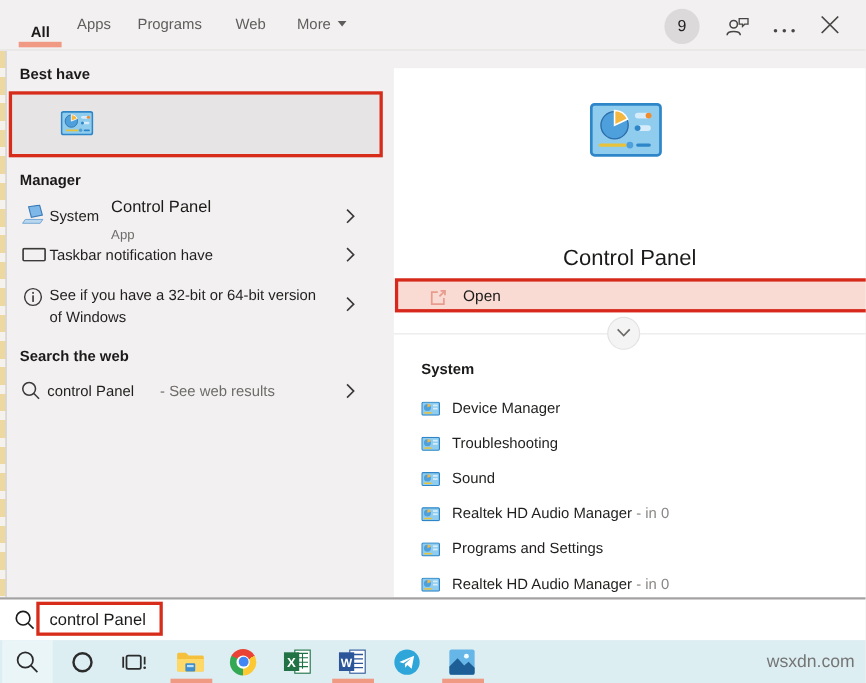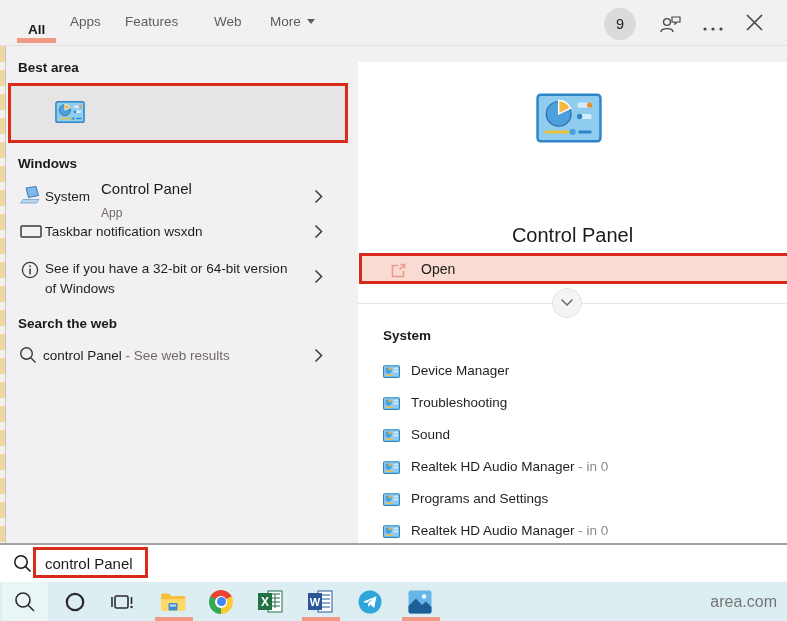--- a/index.html
+++ b/index.html
@@ -29,21 +29,21 @@
     border-right:1px solid #c9c7c5; }
 
   
   .left-header { position:absolute; font-size:13.5px; font-weight:bold; color:#1b1a19; }
   .bestmatch-card { left:8px; top:83px; width:340px; height:60px; background:#e6e4e5; border:3px solid #d82c1b; cursor:pointer; }
   .bm-title { position:absolute; left:90px; top:94px; font-size:15px; color:#1b1a19; }
   .bm-sub { position:absolute; left:90px; top:120px; font-size:12px; color:#6e6b68; }
   .settings-row { position:absolute; left:0; width:348px; cursor:pointer; }
   .row-label { position:absolute; left:45px; font-size:13.5px; color:#201f1e; }
   .chevron-r { position:absolute; left:314px; }
-  .gray { color:#6e6b68; }
+  .gray { color:#6e6b68;margin-left:20px; }
 
   
   .rightpanel { left:358px; top:62px; width:429px; height:481px; background:#ffffff; }
   .hero-title { position:absolute; left:0; top:162px; width:429px; text-align:center; font-size:20px; color:#1b1a19; }
   .hero-sub { position:absolute; left:0; top:193px; width:429px; text-align:center; font-size:12.5px; color:#6e6b68; }
   .open-row { position:absolute; left:1px; top:191px; width:472px; height:31px; background:#fadbd3; border:3px solid #d6291c; cursor:pointer; }
   .open-label { position:absolute; left:59px; top:5px; font-size:14px; color:#1b1a19; }
   .divider { position:absolute; left:0px; top:241px; width:429px; height:1px; background:#e8e6e6; }
   .chev-circle { position:absolute; left:194px; top:226px; width:30px; height:30px; border-radius:50%; background:#f5f4f5; border:1px solid #e3e1e1; cursor:pointer; text-align:center; }
   .recent-hdr { position:absolute; left:25px; top:266px; font-size:13.5px; font-weight:bold; color:#1b1a19; }
@@ -61,21 +61,21 @@
   .tb-btn { position:absolute; top:0; width:46px; height:39px; display:flex; align-items:center; justify-content:center; cursor:pointer; }
   .tb-underline { position:absolute; top:35px; height:4px; width:38px; background:#f09a84; }
   .watermark { position:absolute; right:10px; top:593px; font-size:16px; color:#757575; z-index:9; }
 </style>
 </head>
 <body>
 
 <div class="abs topbar">
   <span class="tab active" style="left:28px;">All</span>
   <span class="tab" style="left:70px;">Apps</span>
-  <span class="tab" style="left:125px;">Features</span>
+  <span class="tab" style="left:125px;">Programs</span>
   <span class="tab" style="left:214px;">Web</span>
   <span class="tab" style="left:270px;text-align:center;"><span>More</span><span class="caret-down"></span></span>
   <div class="tab-underline"></div>
 
   <div class="badge9">9</div>
 
   <span class="icon-btn" style="left:658px;">
     <svg width="24" height="22" viewBox="0 0 24 22">
       <circle cx="9" cy="9" r="3.4" fill="none" stroke="#484644" stroke-width="1.4"></circle>
       <path d="M3 19 C3 14.5 15 14.5 15 19" fill="none" stroke="#484644" stroke-width="1.4"></path>
@@ -91,57 +91,57 @@
   </span>
   <span class="icon-btn" style="left:744px; top:12px;">
     <svg width="21" height="21" viewBox="0 0 21 21">
       <path d="M3 3 L18 18 M18 3 L3 18" stroke="#484644" stroke-width="1.6"></path>
     </svg>
   </span>
 </div>
 
 <div class="abs leftstrip"></div>
 
-<div class="left-header" style="left:18px; top:60px;">Best area</div>
+<div class="left-header" style="left:18px; top:60px;">Best have</div>
 
 <div class="abs bestmatch-card">
   <svg class="abs" style="left:44px; top:14px;" width="30" height="24" viewBox="0 0 32 24">
     <rect x="1" y="1" width="30" height="22" rx="2" fill="#8fccee" stroke="#2e86c8" stroke-width="1.6"></rect>
     <circle cx="10.5" cy="10" r="6" fill="#4da0dc" stroke="#2e6da8" stroke-width="0.8"></circle>
     <path d="M10.5 10 L10.5 3.6 A6.4 6.4 0 0 1 16.3 7.5 Z" fill="#f4b73f" stroke="#ffffff" stroke-width="0.8"></path>
     <rect x="20" y="5" width="8" height="2.6" rx="1.3" fill="#d6ecfa"></rect>
     <circle cx="27" cy="6.3" r="1.5" fill="#f08c2e"></circle>
     <rect x="20" y="10.5" width="8" height="2.6" rx="1.3" fill="#d6ecfa"></rect>
     <circle cx="21.3" cy="11.8" r="1.5" fill="#2e86c8"></circle>
     <rect x="5" y="18" width="13" height="1.8" rx="0.9" fill="#e8c23a"></rect>
     <circle cx="19.5" cy="18.9" r="1.7" fill="#4da0dc"></circle>
     <rect x="22.5" y="18" width="6" height="1.8" rx="0.9" fill="#2e86c8"></rect>
   </svg>
   <span class="bm-title">Control Panel</span>
   <span class="bm-sub">App</span>
 </div>
 
-<div class="left-header" style="left:18px; top:156px;">Windows</div>
+<div class="left-header" style="left:18px; top:156px;">Manager</div>
 
 <div class="settings-row" style="top:184px; height:30px;">
   <svg class="abs" style="left:20px; top:2px;" width="22" height="19" viewBox="0 0 22 19">
     <path d="M6 2 L16 0.5 L18.5 9.5 L8.5 11.5 Z" fill="#7db8e8" stroke="#3a7ab8" stroke-width="1"></path>
     <path d="M3 13.5 L19 13.5 L16.5 17 L0.5 17 Z" fill="#b9d8f0" stroke="#6aa0cf" stroke-width="0.8"></path>
   </svg>
   <span class="row-label" style="top:5px;">System</span>
   <svg class="chevron-r" style="top:5px;" width="9" height="15" viewBox="0 0 9 15">
     <path d="M1.5 1.5 L7.5 7.5 L1.5 13.5" fill="none" stroke="#3b3a39" stroke-width="1.5"></path>
   </svg>
 </div>
 
 <div class="settings-row" style="top:219px; height:30px;">
   <svg class="abs" style="left:20px; top:6px;" width="22" height="13" viewBox="0 0 22 13">
     <rect x="1" y="1" width="20" height="11" rx="1" fill="none" stroke="#3b3a39" stroke-width="1.5"></rect>
   </svg>
-  <span class="row-label" style="top:5px;">Taskbar notification wsxdn</span>
+  <span class="row-label" style="top:5px;">Taskbar notification have</span>
   <svg class="chevron-r" style="top:5px;" width="9" height="15" viewBox="0 0 9 15">
     <path d="M1.5 1.5 L7.5 7.5 L1.5 13.5" fill="none" stroke="#3b3a39" stroke-width="1.5"></path>
   </svg>
 </div>
 
 <div class="settings-row" style="top:256px; height:46px;">
   <svg class="abs" style="left:21px; top:5px;" width="18" height="18" viewBox="0 0 18 18">
     <circle cx="9" cy="9" r="7.6" fill="none" stroke="#3b3a39" stroke-width="1.3"></circle>
     <rect x="8.3" y="7.5" width="1.5" height="6" fill="#3b3a39"></rect>
     <rect x="8.3" y="4.4" width="1.5" height="1.7" fill="#3b3a39"></rect>
@@ -339,13 +339,13 @@
       <rect x="0.5" y="0.5" width="23" height="23" rx="2" fill="#67b6e8"></rect>
       <circle cx="16" cy="6.5" r="2.2" fill="#f2fbff"></circle>
       <path d="M0.5 16 L8 8.5 L14 15 L18 11.5 L23.5 17 V21.5 Q23.5 23.5 21.5 23.5 H2.5 Q0.5 23.5 0.5 21.5 Z" fill="#1d5e96"></path>
     </svg>
   </div>
   <div class="tb-underline" style="left:155px;"></div>
   <div class="tb-underline" style="left:302px;"></div>
   <div class="tb-underline" style="left:402px;"></div>
 </div>
 
-<div class="watermark">area.com</div>
+<div class="watermark">wsxdn.com</div>
 
 </body></html>

